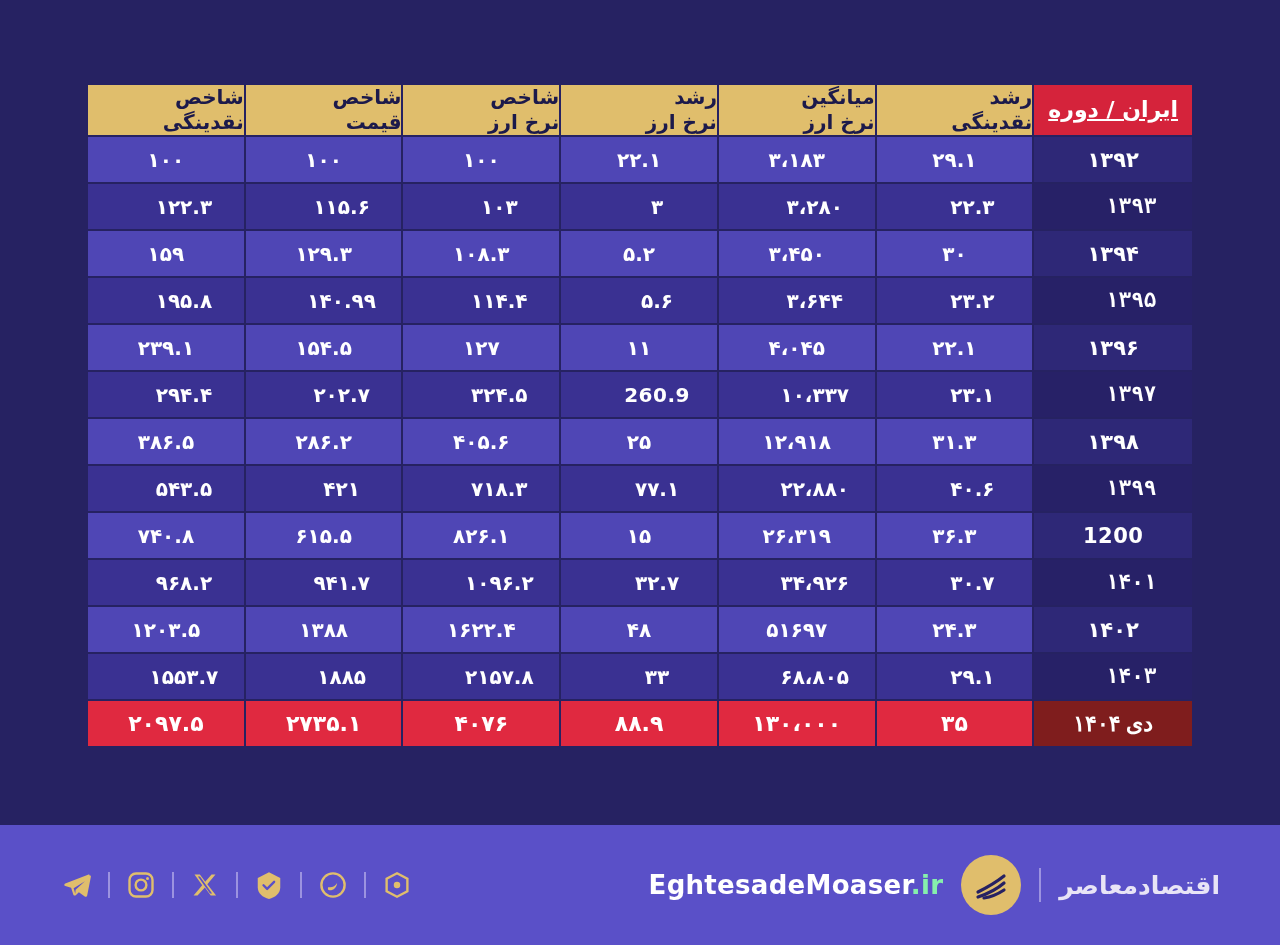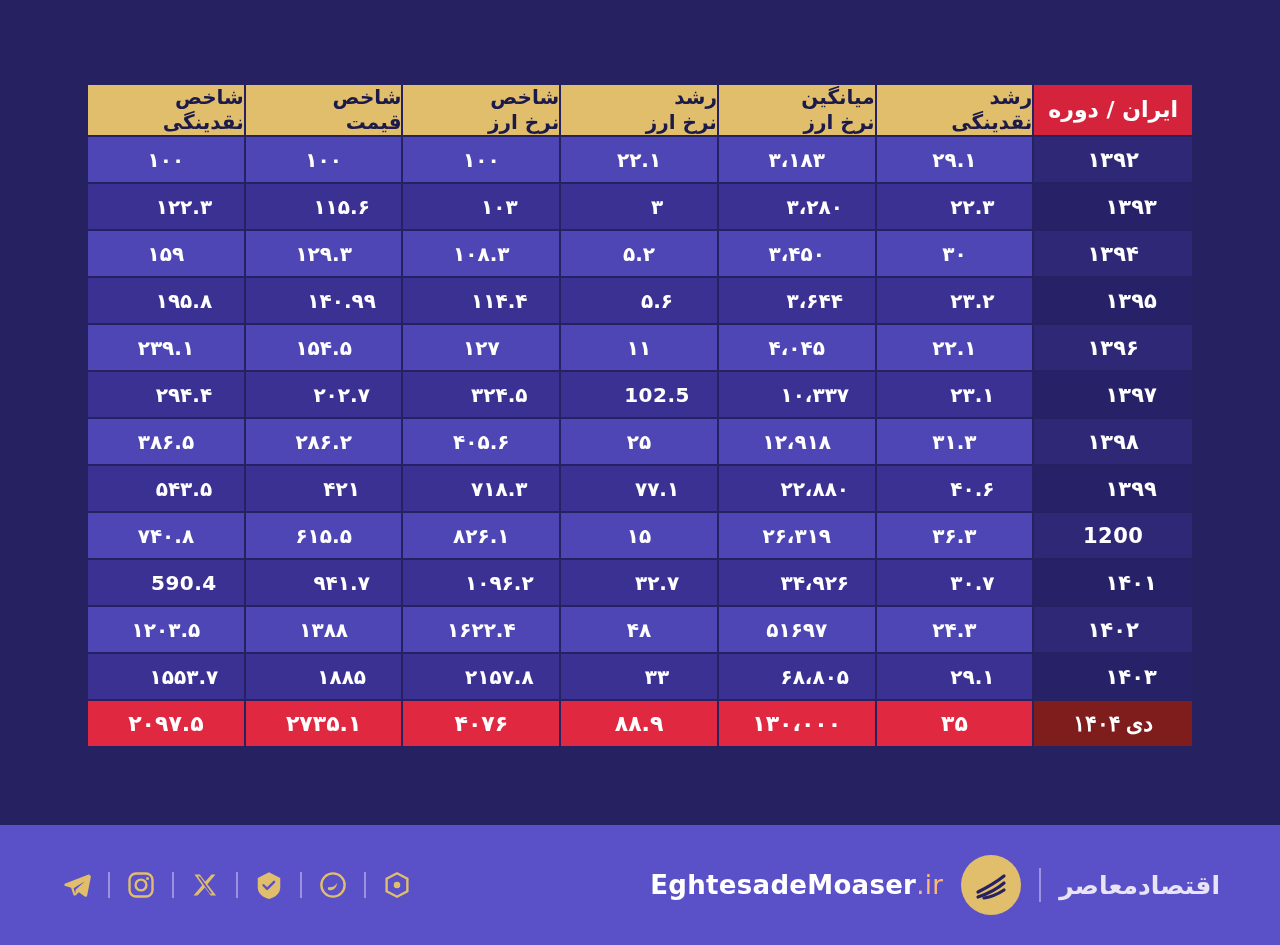--- a/index.html
+++ b/index.html
@@ -63,39 +63,41 @@
   thead th.head-gold {
     background: #E0BE6C;
     color: #1C1A4B;
     text-align: right;
   }
   thead th.head-red {
     background: #D5233B;
     color: #ffffff;
     font-size: 22px;
     letter-spacing: 2px;
+    text-decoration: underline;
   }
   tbody tr td {
     background: #4F46B5;
   }
   tbody tr.alt td {
     background: #3A3192;
     padding-left: 36px;
   }
   tbody tr.highlight td {
     background: #E02940;
     font-size: 22px;
   }
   tbody td.period-col {
     background: #2E2877;
     font-size: 21px;
     margin-top: 24px;
   }
   tbody tr.alt td.period-col {
     background: #272167;
+    font-family: Liberation Mono, monospace;
   }
   tbody tr.highlight td.period-col {
     background: #7f1d1d;
     font-size: 22px;
     font-family: Liberation Serif, serif;
   }
   .col-label { line-height: 1.25; }
 
   
   .footer {
@@ -135,21 +137,21 @@
     justify-content: center;
   }
   .logo-mark svg { display: block; }
   .brand-en {
     color: #ffffff;
     font-size: 26px;
     font-weight: bold;
     letter-spacing: 0.3px;
     direction: ltr;
   }
-  .brand-en .tld { color: #fdba74; font-weight: normal; }
+  .brand-en .tld { color: #86efac; font-weight: bold; }
   .footer-left {
     display: flex;
     align-items: center;
     gap: 14px;
     direction: ltr;
   }
   .social-icon {
     width: 34px;
     height: 34px;
     display: inline-flex;
@@ -245,21 +247,21 @@
           <td>۴،۰۴۵</td>
           <td>۱۱</td>
           <td>۱۲۷</td>
           <td>۱۵۴.۵</td>
           <td>۲۳۹.۱</td>
         </tr>
         <tr class="alt">
           <td class="period-col">۱۳۹۷</td>
           <td>۲۳.۱</td>
           <td>۱۰،۳۳۷</td>
-          <td>102.5</td>
+          <td>260.9</td>
           <td>۳۲۴.۵</td>
           <td>۲۰۲.۷</td>
           <td>۲۹۴.۴</td>
         </tr>
         <tr>
           <td class="period-col">۱۳۹۸</td>
           <td>۳۱.۳</td>
           <td>۱۲،۹۱۸</td>
           <td>۲۵</td>
           <td>۴۰۵.۶</td>
@@ -284,21 +286,21 @@
           <td>۶۱۵.۵</td>
           <td>۷۴۰.۸</td>
         </tr>
         <tr class="alt">
           <td class="period-col">۱۴۰۱</td>
           <td>۳۰.۷</td>
           <td>۳۴،۹۲۶</td>
           <td>۳۲.۷</td>
           <td>۱۰۹۶.۲</td>
           <td>۹۴۱.۷</td>
-          <td>590.4</td>
+          <td>۹۶۸.۲</td>
         </tr>
         <tr>
           <td class="period-col">۱۴۰۲</td>
           <td>۲۴.۳</td>
           <td>۵۱۶۹۷</td>
           <td>۴۸</td>
           <td>۱۶۲۲.۴</td>
           <td>۱۳۸۸</td>
           <td>۱۲۰۳.۵</td>
         </tr>

